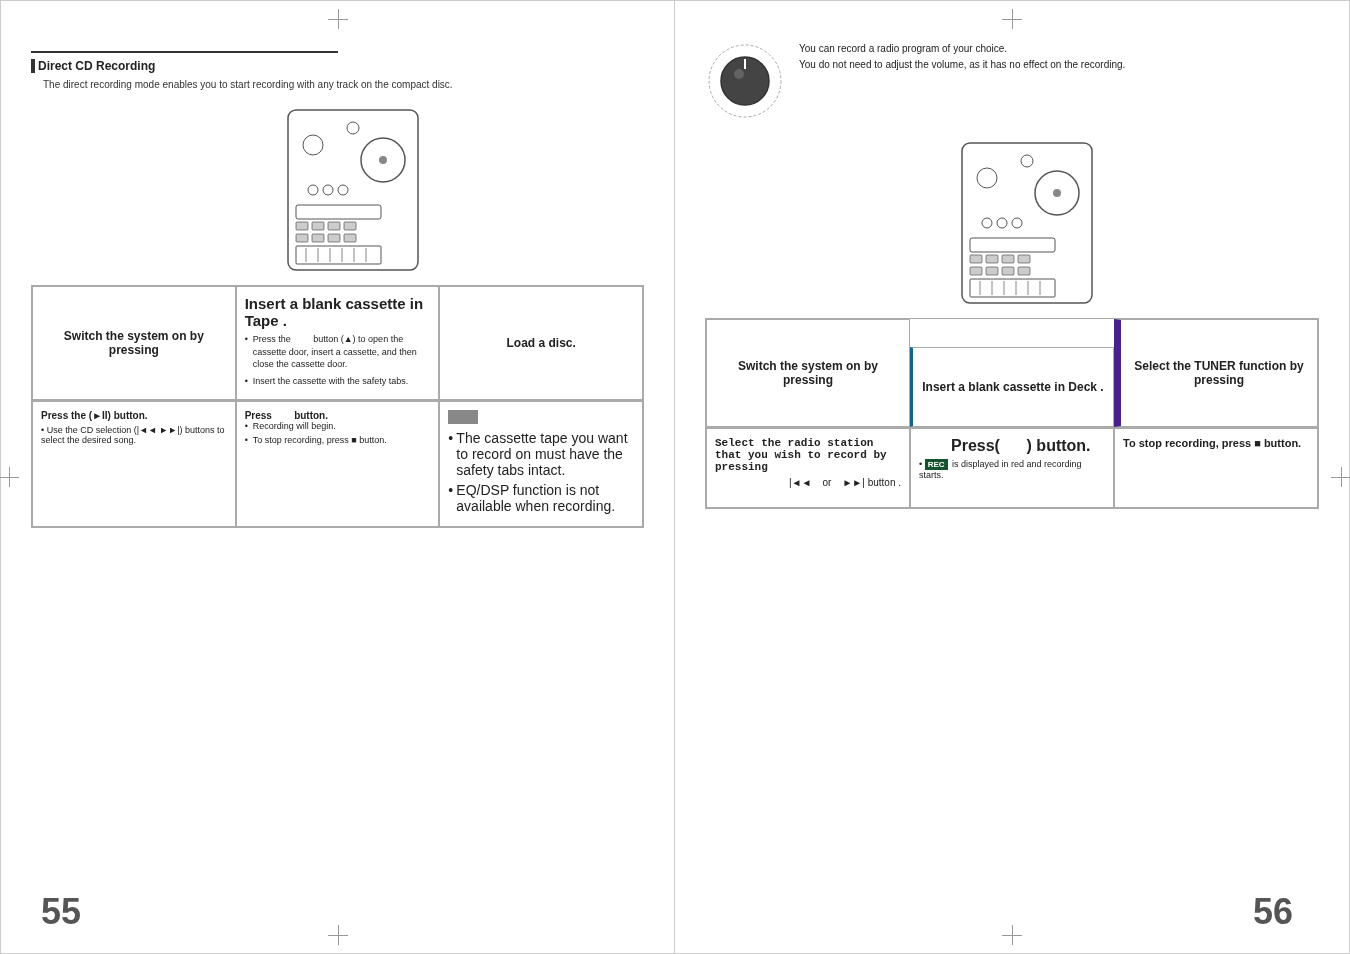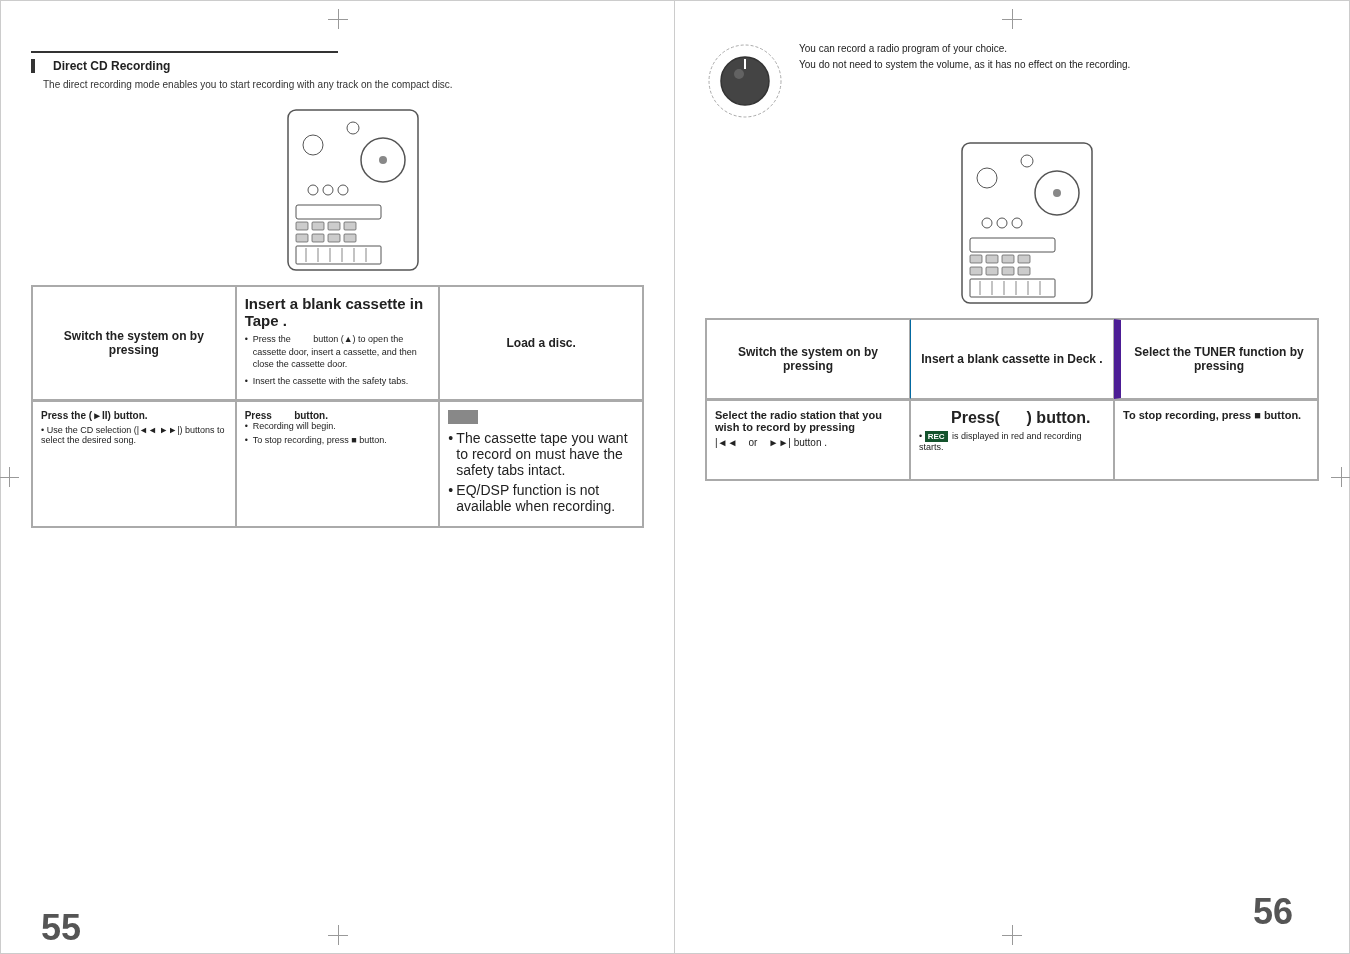--- a/index.html
+++ b/index.html
@@ -33,21 +33,21 @@
     
     .page-right {
       width: 50%;
       height: 100%;
       padding: 20px 30px;
       position: relative;
     }
 
     .page-number-left {
       position: absolute;
-      bottom: 4px;
+      bottom: 20px;
       left: 40px;
       font-size: 36px;
       font-weight: bold;
       color: #555;
     }
 
     .page-number-right {
       position: absolute;
       bottom: 20px;
       right: 56px;
@@ -79,21 +79,21 @@
       top: 10px;
       left: 0;
     }
 
     
     .section-title {
       font-size: 12px;
       font-weight: bold;
       margin-bottom: 0;
       border-left: 4px solid #333;
-      padding-left: 18px;
+      padding-left: 3px;
     }
 
     .section-desc {
       font-size: 10px;
       color: #333;
       margin-bottom: 10px;
       margin-left: 12px;
     }
 
     
@@ -270,21 +270,21 @@
 
           <circle cx="40" cy="40" r="24" fill="#444" stroke="#333" stroke-width="1.5"></circle>
 
           <circle cx="34" cy="33" r="5" fill="#777" opacity="0.6"></circle>
 
           <line x1="40" y1="18" x2="40" y2="28" stroke="#fff" stroke-width="2"></line>
         </svg>
       </div>
       <div style="font-size:10px; line-height:1.6;">
         <div>You can record a radio program of your choice.</div>
-        <div>You do not need to system the volume, as it has no effect on the recording.</div>
+        <div>You do not need to adjust the volume, as it has no effect on the recording.</div>
       </div>
     </div>
 
     <div class="device-container">
       <svg width="220" height="175" viewBox="0 0 220 175">
         <rect x="60" y="10" width="130" height="160" rx="8" ry="8" fill="none" stroke="#555" stroke-width="1.5"></rect>
         <circle cx="125" cy="28" r="6" fill="none" stroke="#555" stroke-width="1"></circle>
         <circle cx="85" cy="45" r="10" fill="none" stroke="#555" stroke-width="1"></circle>
         <circle cx="155" cy="60" r="22" fill="none" stroke="#555" stroke-width="1.5"></circle>
         <circle cx="155" cy="60" r="4" fill="#888"></circle>
@@ -307,32 +307,32 @@
         <line x1="114" y1="148" x2="114" y2="162" stroke="#555" stroke-width="0.7"></line>
         <line x1="126" y1="148" x2="126" y2="162" stroke="#555" stroke-width="0.7"></line>
         <line x1="138" y1="148" x2="138" y2="162" stroke="#555" stroke-width="0.7"></line>
       </svg>
     </div>
 
     <div style="display:grid; grid-template-columns:1fr 1fr 1fr; border:1px solid #aaa;">
       <div class="step-cell-top">
         <span>Switch the system on by pressing</span>
       </div>
-      <div class="step-cell-top" style="border-left:1px solid #0369a1;">
+      <div class="step-cell-top" style="border-left:3px solid #0369a1;margin-top:28px;">
         <span>Insert a blank cassette in Deck .</span>
       </div>
       <div class="step-cell-top" style="border-left:7px solid #4c1d95;">
         <span>Select the TUNER function by pressing</span>
       </div>
     </div>
 
     <div style="display:grid; grid-template-columns:1fr 1fr 1fr; border:1px solid #aaa; border-top:none;">
       <div class="step-cell">
-        <div style="font-weight:bold; font-size:11px; margin-bottom:4px;">Select the radio station that you wish to record by pressing</div>
-        <div style="font-size:10px; margin-top:4px;">|◄◄ &nbsp;&nbsp; or &nbsp;&nbsp; ►►| button .</div>
+        <div style="font-weight:bold; font-size:11px; margin-bottom:4px;font-family:Liberation Mono, monospace;">Select the radio station that you wish to record by pressing</div>
+        <div style="font-size:10px; margin-top:4px;text-align:right;">|◄◄ &nbsp;&nbsp; or &nbsp;&nbsp; ►►| button .</div>
       </div>
       <div class="step-cell" style="border-left:1px solid #aaa;">
         <div style="font-weight:bold; font-size:16px; margin-bottom:4px;margin-left:32px;">Press( &nbsp;&nbsp;&nbsp;&nbsp; ) button.</div>
         <div style="font-size:9px;">
           <div>• <span class="rec-badge">REC</span> is displayed in red and recording starts.</div>
         </div>
       </div>
       <div class="step-cell" style="border-left:1px solid #aaa;">
         <div style="font-weight:bold; font-size:11px;">To stop recording, press ■ button.</div>
       </div>

